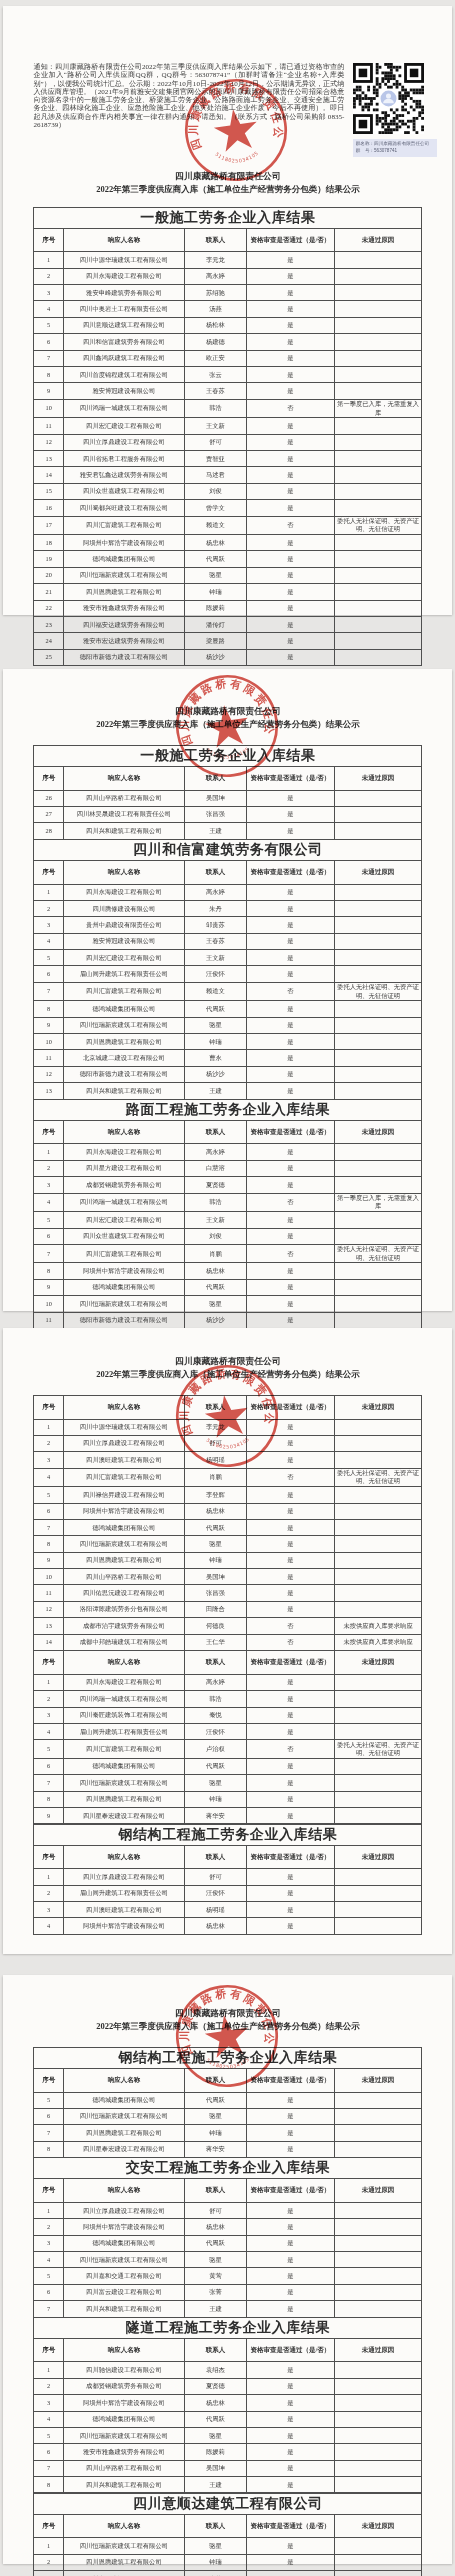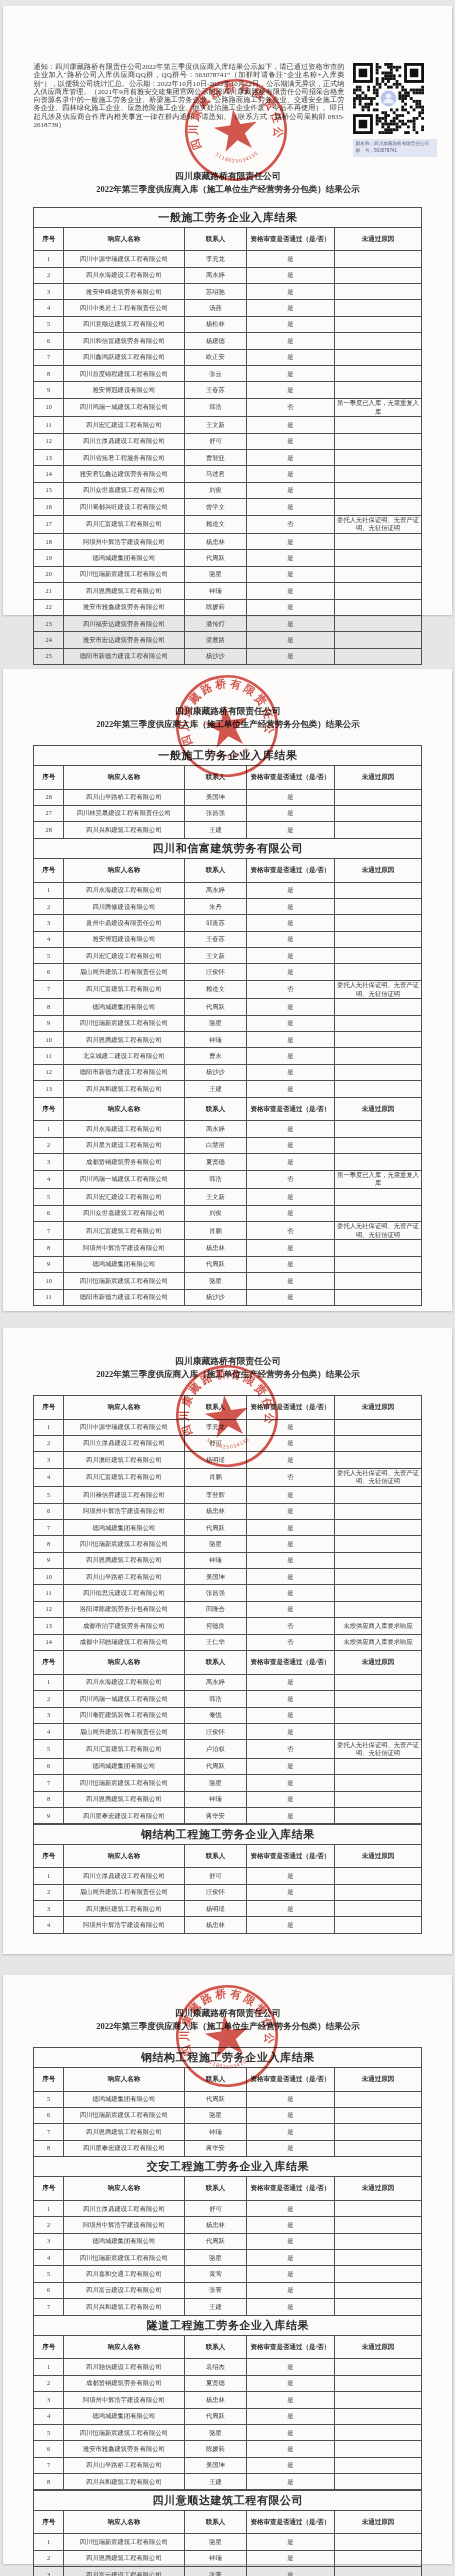--- a/index.html
+++ b/index.html
@@ -25,21 +25,21 @@
   #page-2 .title-block{padding-top:36px;}
   #page-3 .title-block{padding-top:27px;}
   #page-4 .title-block{padding-top:32px;}
   
   .tables{margin-top:11.4px;}
   #page-2 .tables,#page-3 .tables,#page-4 .tables{margin-top:15px;}
   table.rt{width:389px;margin:0 auto;border-collapse:collapse;table-layout:fixed;}
   table.rt + table.rt{margin-top:-0.6px;}
   .rt th,.rt td{border:0.6px solid #4f4f4f;text-align:center;vertical-align:middle;
                 font-weight:normal;color:#383838;overflow:hidden;}
-  .rt th.sec{font-size:11px;font-weight:bold;height:17px;color:#2e2e2e;letter-spacing:0.6px;}
+  .rt th.sec{font-size:14px;font-weight:bold;height:17px;color:#2e2e2e;letter-spacing:0.6px;}
   .rt th.col{font-size:6.5px;font-weight:bold;height:20.5px;color:#2e2e2e;}
   .rt td{font-size:6.3px;height:14.2px;padding:0.6px 1.1px;line-height:1.3;}
   
   .stamp{position:absolute;width:108px;height:108px;opacity:.78;mix-blend-mode:multiply;
          transform:rotate(-8deg);pointer-events:none;}
   #page-1 .stamp{left:179px;top:70px;}
   #page-2 .stamp{left:170px;top:3.4px;}
   #page-3 .stamp{left:170px;top:34px;}
   #page-4 .stamp{left:170px;top:6.8px;}
 </style>
@@ -645,20 +645,23 @@
       <table class="rt">
         <colgroup>
           <col style="width: 7.6%;">
           <col style="width: 31.2%;">
           <col style="width: 16%;">
           <col style="width: 22.6%;">
           <col style="width: 22.6%;">
         </colgroup>
         <tbody>
           <tr>
+            <th colspan="5" class="sec">路面工程施工劳务企业入库结果</th>
+          </tr>
+          <tr>
             <th class="col">序号</th>
             <th class="col">响应人名称</th>
             <th class="col">联系人</th>
             <th class="col">资格审查是否通过（是/否）</th>
             <th class="col">未通过原因</th>
           </tr>
           <tr>
             <td>1</td>
             <td>四川永海建设工程有限公司</td>
             <td>高永婷</td>

